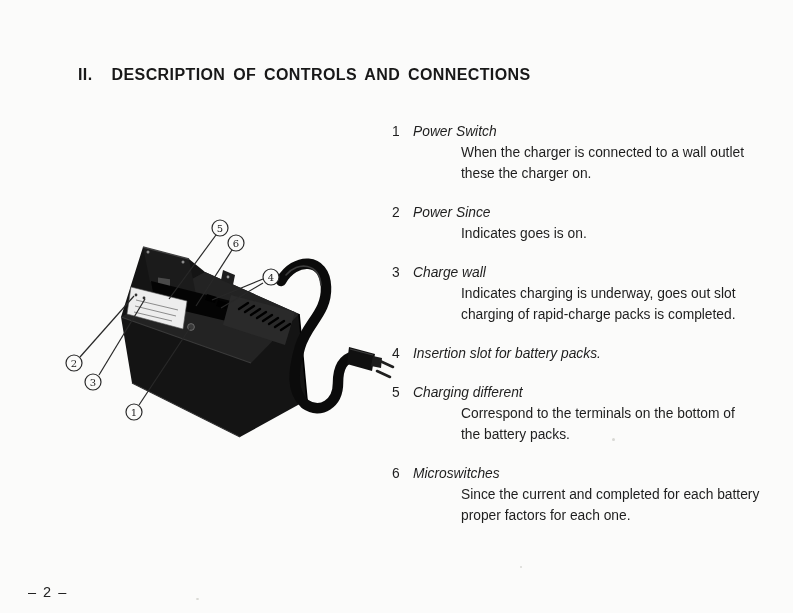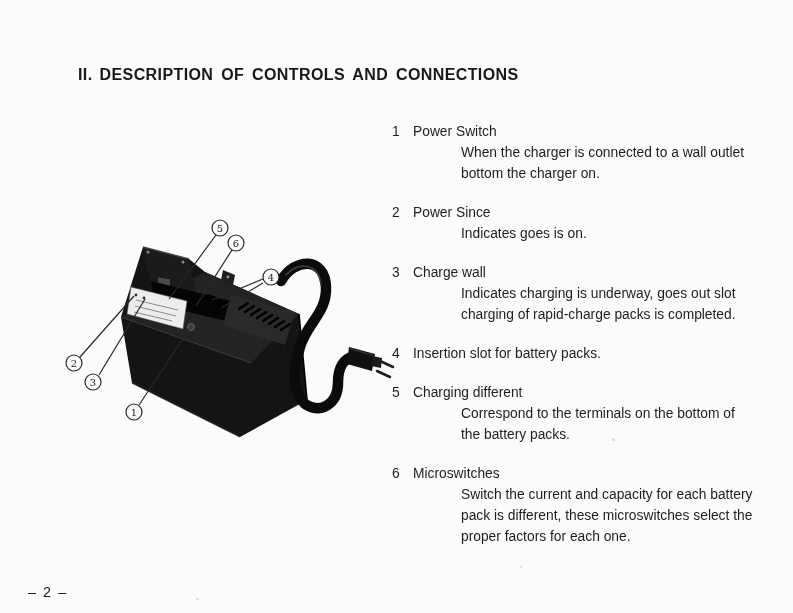--- a/index.html
+++ b/index.html
@@ -9,37 +9,37 @@
     font-family:"Liberation Sans", sans-serif;
     color:#1e1e1e;
     position:relative;
     overflow:hidden;
   }
   .page{position:absolute;inset:0;}
 
   
   .heading{
     position:absolute;left:78px;top:66px;
-    display:flex;gap:7px;
+    display:flex;gap:19px;
     font-size:16px;font-weight:bold;
     letter-spacing:.4px;word-spacing:3px;
     color:#181818;
   }
 
   
   .items{
     position:absolute;left:392px;top:121px;width:324px;
     font-size:13.8px;line-height:21px;
   }
   .item{
     display:grid;grid-template-columns:21px 1fr;
     margin-bottom:18px;
   }
   .item .num{grid-column:1;}
-  .item .title{grid-column:2;}
+  .item .title{grid-column:2;font-style:italic;}
   .item .desc{grid-column:2;margin-left:48px;}
   .desc .line{
     white-space:nowrap;
     text-align:justify;
     text-align-last:justify;
   }
   .desc .line.last{text-align-last:left;}
 
   
   .figure{
@@ -166,21 +166,21 @@
     </svg>
   </div>
 
   <div class="items">
 
     <div class="item">
       <div class="num">1</div>
       <div class="title">Power Switch</div>
       <div class="desc">
           <div class="line">When the charger is connected to a wall outlet</div>
-          <div class="line last">bottom the charger on.</div>
+          <div class="line last">these the charger on.</div>
         </div>
     </div>
 
     <div class="item">
       <div class="num">2</div>
       <div class="title">Power Since</div>
       <div class="desc">
           <div class="line last">Indicates goes is on.</div>
         </div>
     </div>
@@ -206,22 +206,21 @@
       <div class="desc">
           <div class="line">Correspond to the terminals on the bottom of</div>
           <div class="line last">the battery packs.</div>
         </div>
     </div>
 
     <div class="item">
       <div class="num">6</div>
       <div class="title">Microswitches</div>
       <div class="desc">
-          <div class="line">Switch the current and capacity for each battery</div>
-          <div class="line">pack is different, these microswitches select the</div>
+          <div class="line">Since the current and completed for each battery</div>
           <div class="line last">proper factors for each one.</div>
         </div>
     </div>
 
   </div>
 
   <div class="page-number">– 2 –</div>
 
   <div class="speck s1"></div>
   <div class="speck s2"></div>

